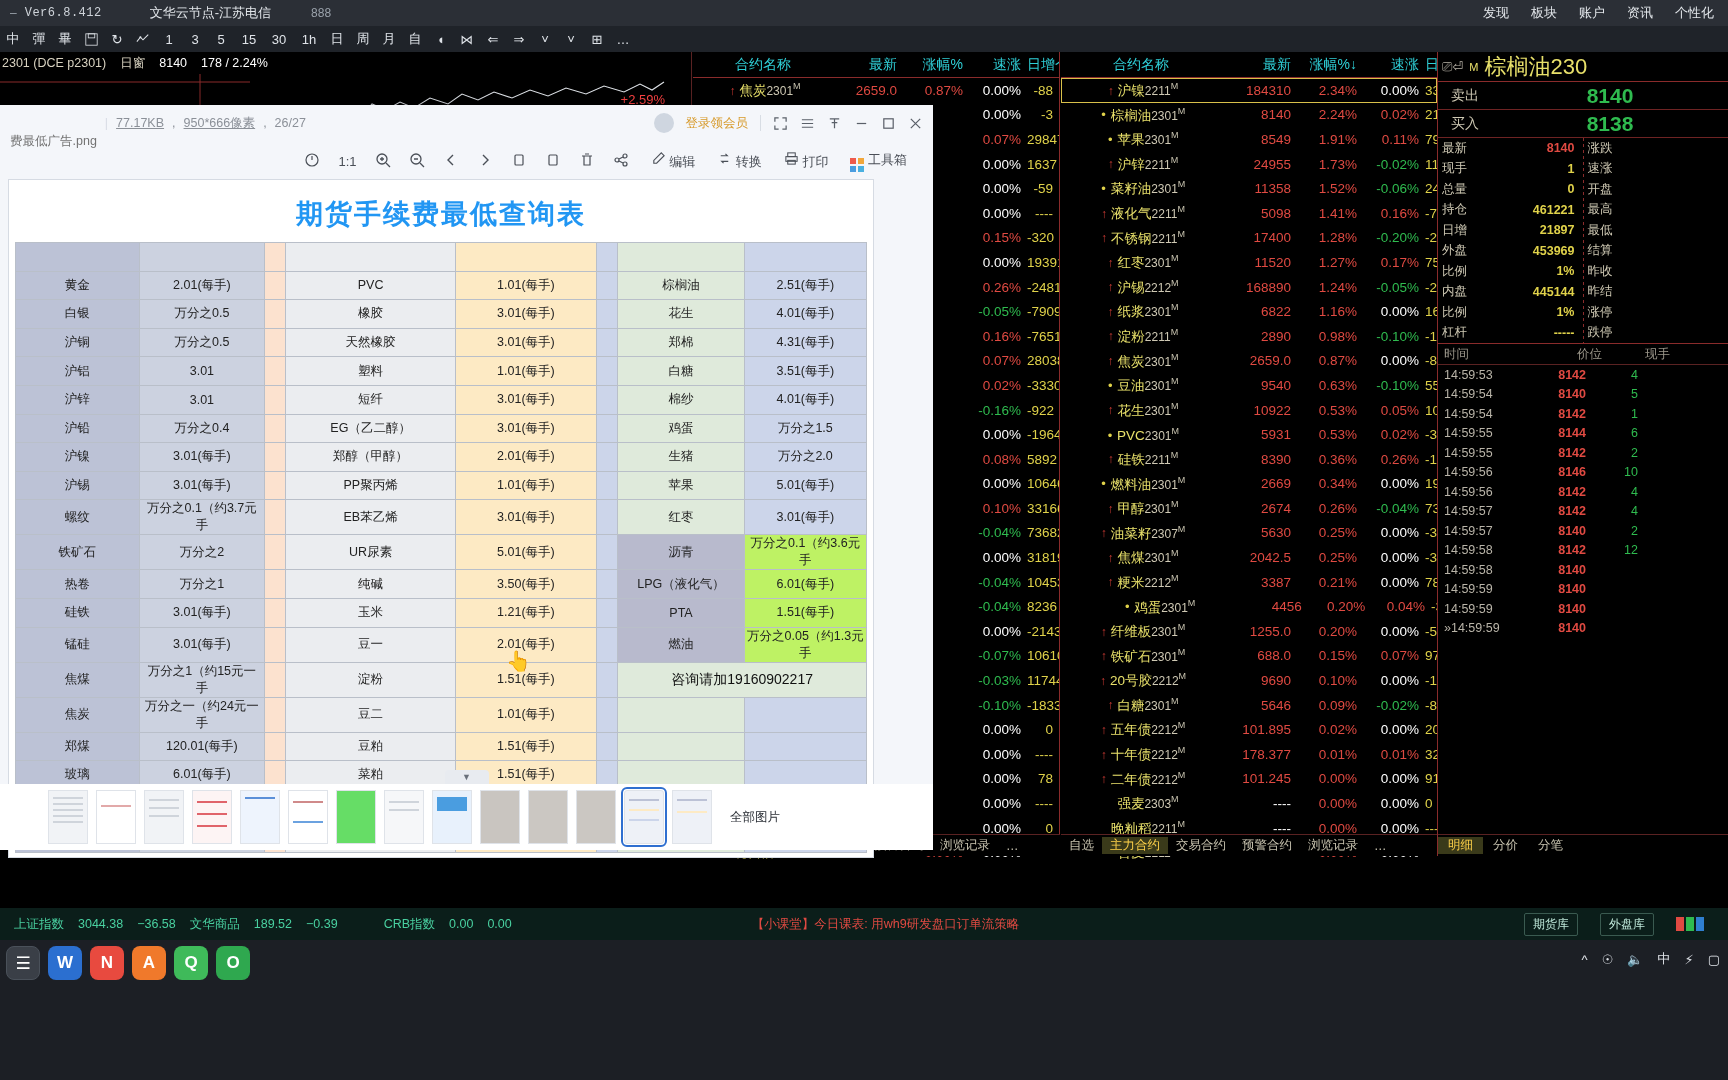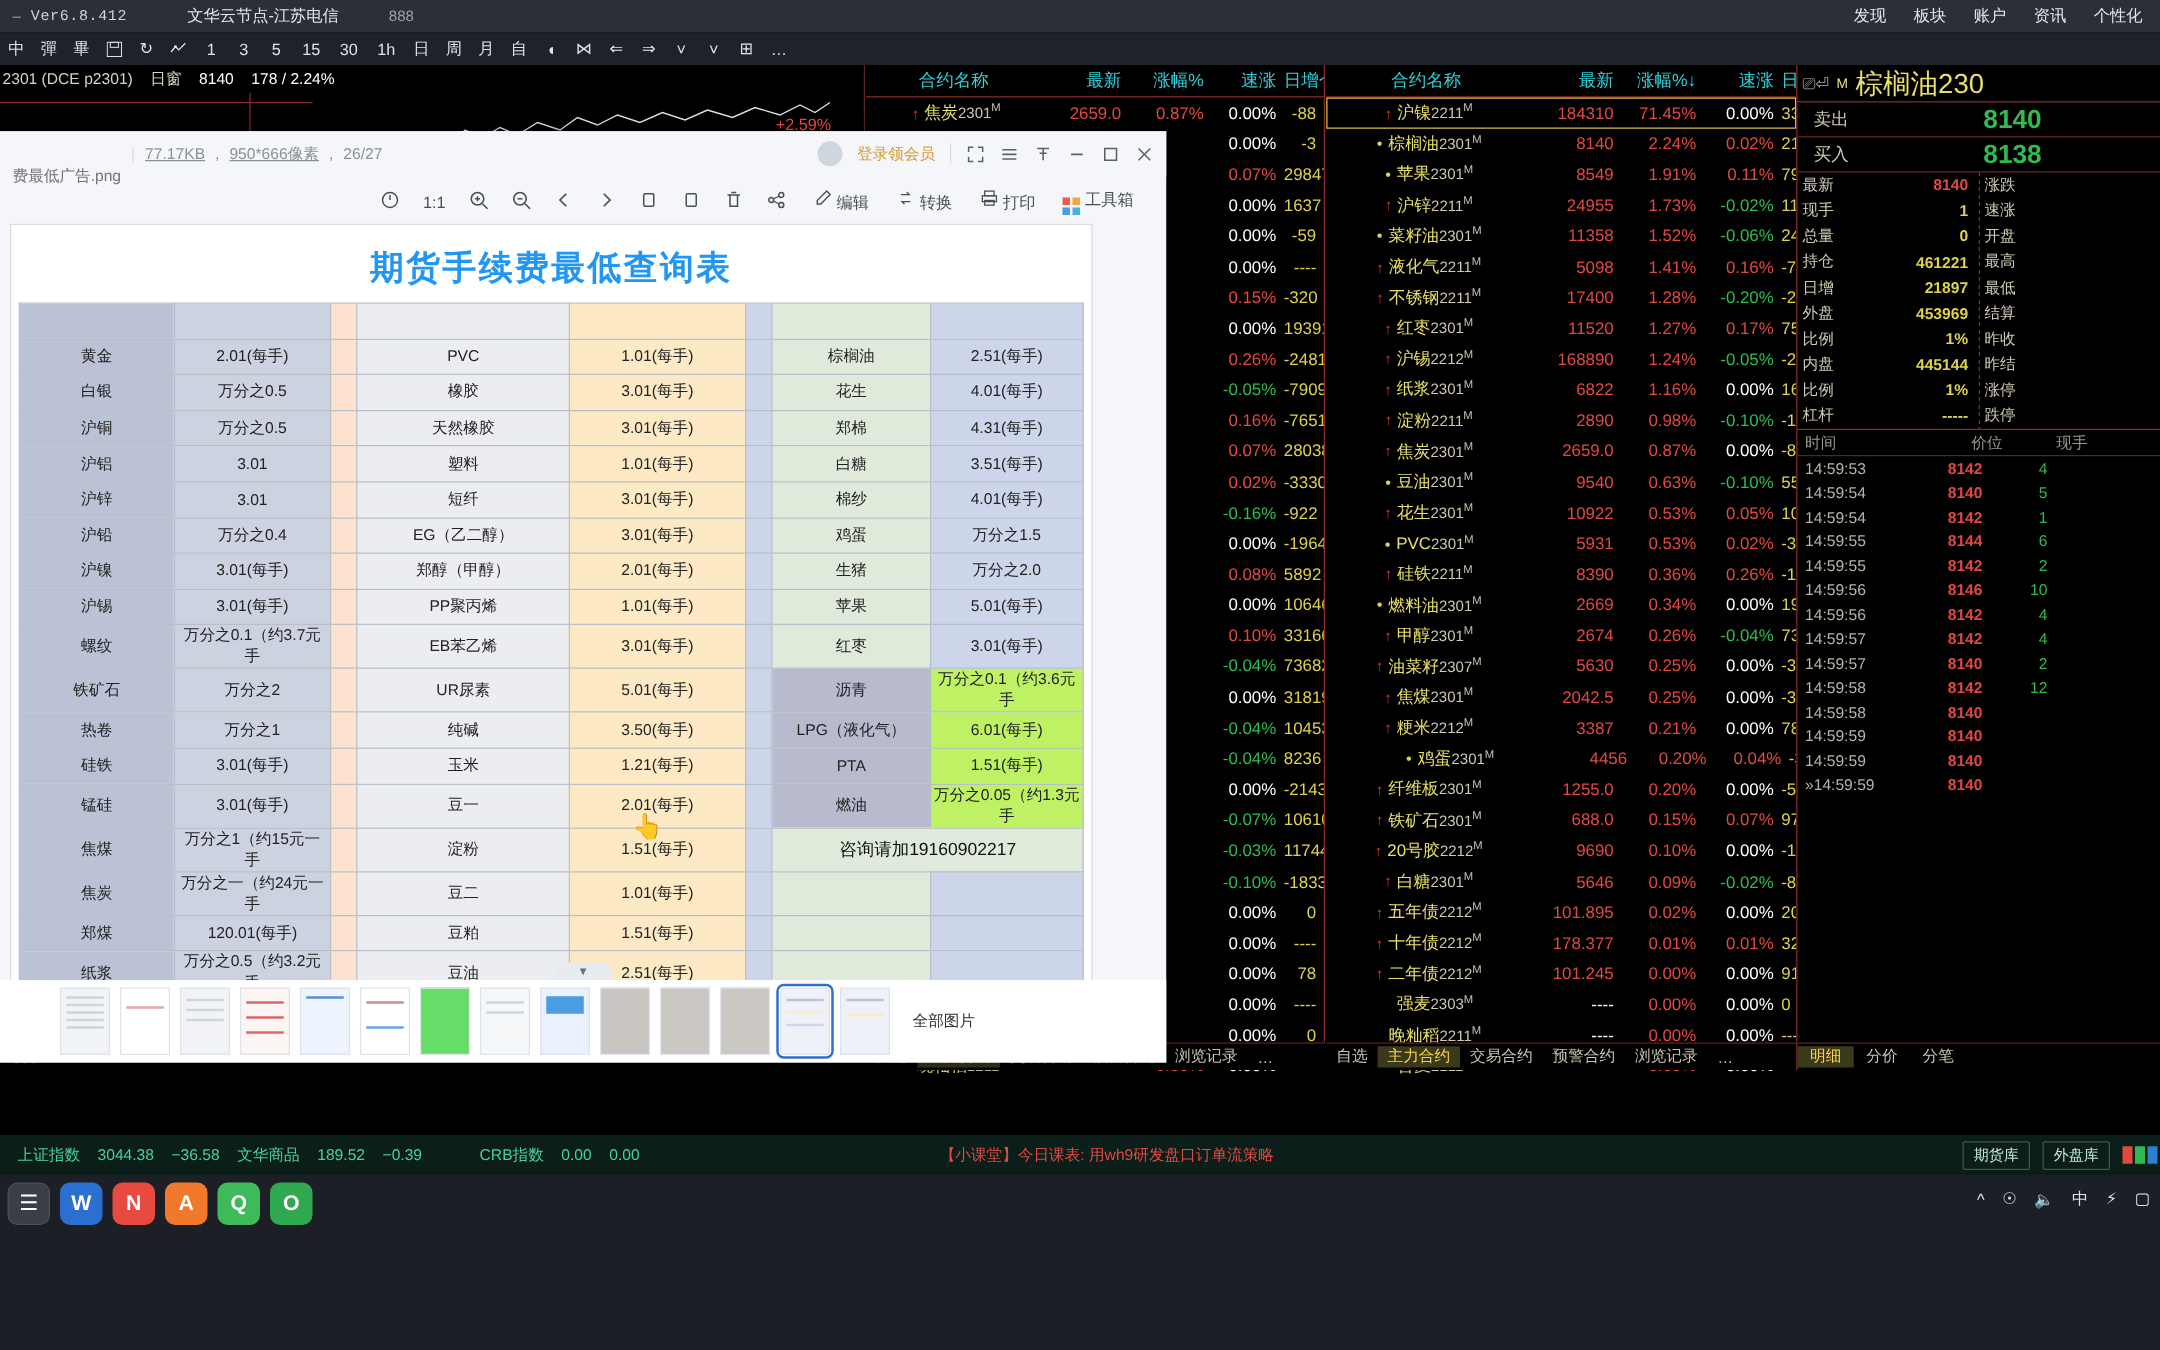--- a/index.html
+++ b/index.html
@@ -79,21 +79,21 @@
   .ticks-row .p { width:62px; text-align:right; color:#e04a42; font-weight:bold;}
   .ticks-row .v { width:52px; text-align:right; }
   .dtabs { position:absolute; bottom:0; left:0; width:291px; height:22px; display:flex;
      align-items:center; font-size:12.5px; color:#c9c4b0; border-top:1px solid #5a2222;}
   .dtabs .t { padding:0 10px;} .dtabs .t.active{color:#ffd24a;background:#3a3a1a;}
 
   
   .statusbar { position:absolute; left:0; top:908px; width:1728px; height:32px;
      background:#0b1e1a; color:#49d0a0; font-size:12.5px; display:flex; align-items:center; }
   .statusbar .sb { margin-left:14px; }
-  .status-right { margin-left:auto; display:flex; align-items:center; gap:10px; padding-right:2px;}
+  .status-right { margin-left:auto; display:flex; align-items:center; gap:22px; padding-right:24px;}
   .sbtn { border:1px solid #3a5a50; padding:2px 8px; font-size:12px; color:#bfe8da; border-radius:2px;}
   .sqsw { display:flex; gap:2px; }
   .sqsw i { width:8px; height:14px; display:block;}
 
   
   .taskbar { position:absolute; left:0; top:940px; width:1728px; height:140px; background:#1c1f25; }
   .tb-icons { position:absolute; left:6px; top:6px; display:flex; gap:8px; align-items:center;}
   .ticon { width:34px; height:34px; border-radius:8px; display:flex; align-items:center;
      justify-content:center; color:#fff; font-size:17px; font-weight:bold; }
   .tray { position:absolute; right:8px; top:10px; display:flex; align-items:center; gap:14px;
@@ -481,21 +481,21 @@
       <span class="qc" style="width:160px;text-align:center">合约名称</span>
       <span class="qc c-num" style="width:76px">最新</span>
       <span class="qc c-num" style="width:66px">涨幅%↓</span>
       <span class="qc c-num" style="width:62px">速涨</span>
       <span class="qc c-num" style="flex:1">日增仓</span>
     </div>
     <div id="qright-rows">
         <div class="qrow sel">
           <span class="qc" style="width: 160px; text-align: center;"><span class="arrow">↑</span><span style="color:#e8e06a">沪镍</span><span style="color:#cfc9b4;font-size:12px">2211</span><span class="sup">M</span></span>
           <span class="qc c-num up" style="width: 76px;">184310</span>
-          <span class="qc c-num up" style="width: 66px;">71.45%</span>
+          <span class="qc c-num up" style="width: 66px;">2.34%</span>
           <span class="qc c-num flat" style="width: 62px;">0.00%</span>
           <span class="qc c-num yel" style="flex: 1 1 0%;">3331</span>
         </div>
         <div class="qrow">
           <span class="qc" style="width: 160px; text-align: center;"><span class="dot">•</span><span style="color:#e8e06a">棕榈油</span><span style="color:#cfc9b4;font-size:12px">2301</span><span class="sup">M</span></span>
           <span class="qc c-num up" style="width: 76px;">8140</span>
           <span class="qc c-num up" style="width: 66px;">2.24%</span>
           <span class="qc c-num up" style="width: 62px;">0.02%</span>
           <span class="qc c-num yel" style="flex: 1 1 0%;">21897</span>
         </div>
@@ -1194,20 +1194,30 @@
                 <td class="k1">郑煤</td>
                 <td class="v1">120.01(每手)</td>
                 <td class="g1"></td>
                 <td class="k2">豆粕</td>
                 <td class="v2">1.51(每手)</td>
                 <td class="g2"></td>
                 <td class="k3"></td>
                 <td class="v3"></td>
               </tr>
               <tr>
+                <td class="k1">玻璃</td>
+                <td class="v1">6.01(每手)</td>
+                <td class="g1"></td>
+                <td class="k2">菜粕</td>
+                <td class="v2">1.51(每手)</td>
+                <td class="g2"></td>
+                <td class="k3"></td>
+                <td class="v3"></td>
+              </tr>
+              <tr>
                 <td class="k1">纸浆</td>
                 <td class="v1">万分之0.5（约3.2元手</td>
                 <td class="g1"></td>
                 <td class="k2">豆油</td>
                 <td class="v2">2.51(每手)</td>
                 <td class="g2"></td>
                 <td class="k3"></td>
                 <td class="v3"></td>
               </tr>
               <tr>

